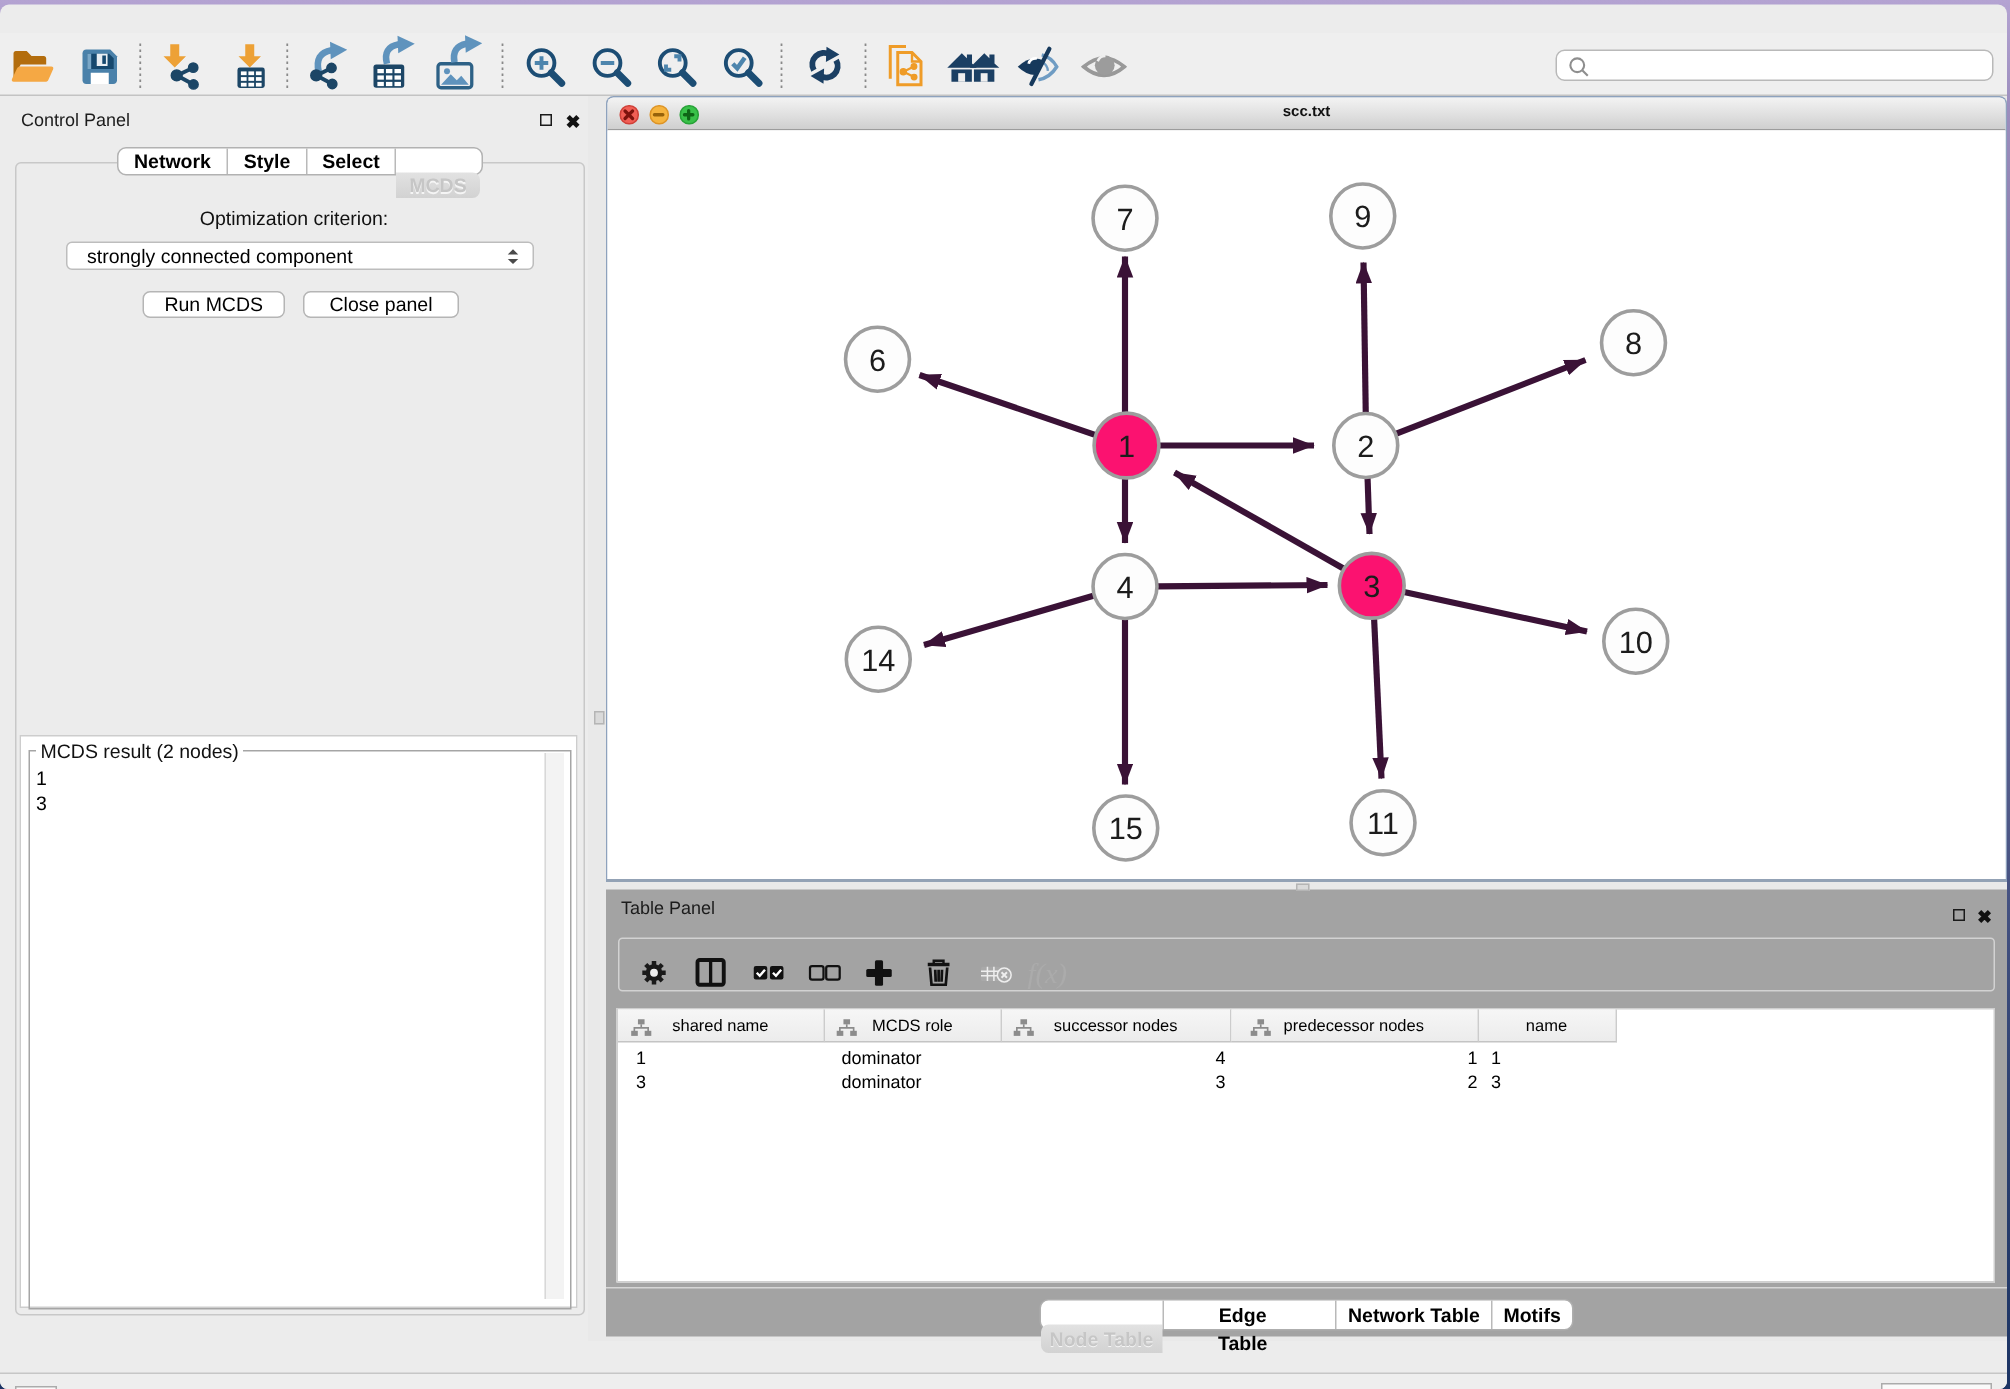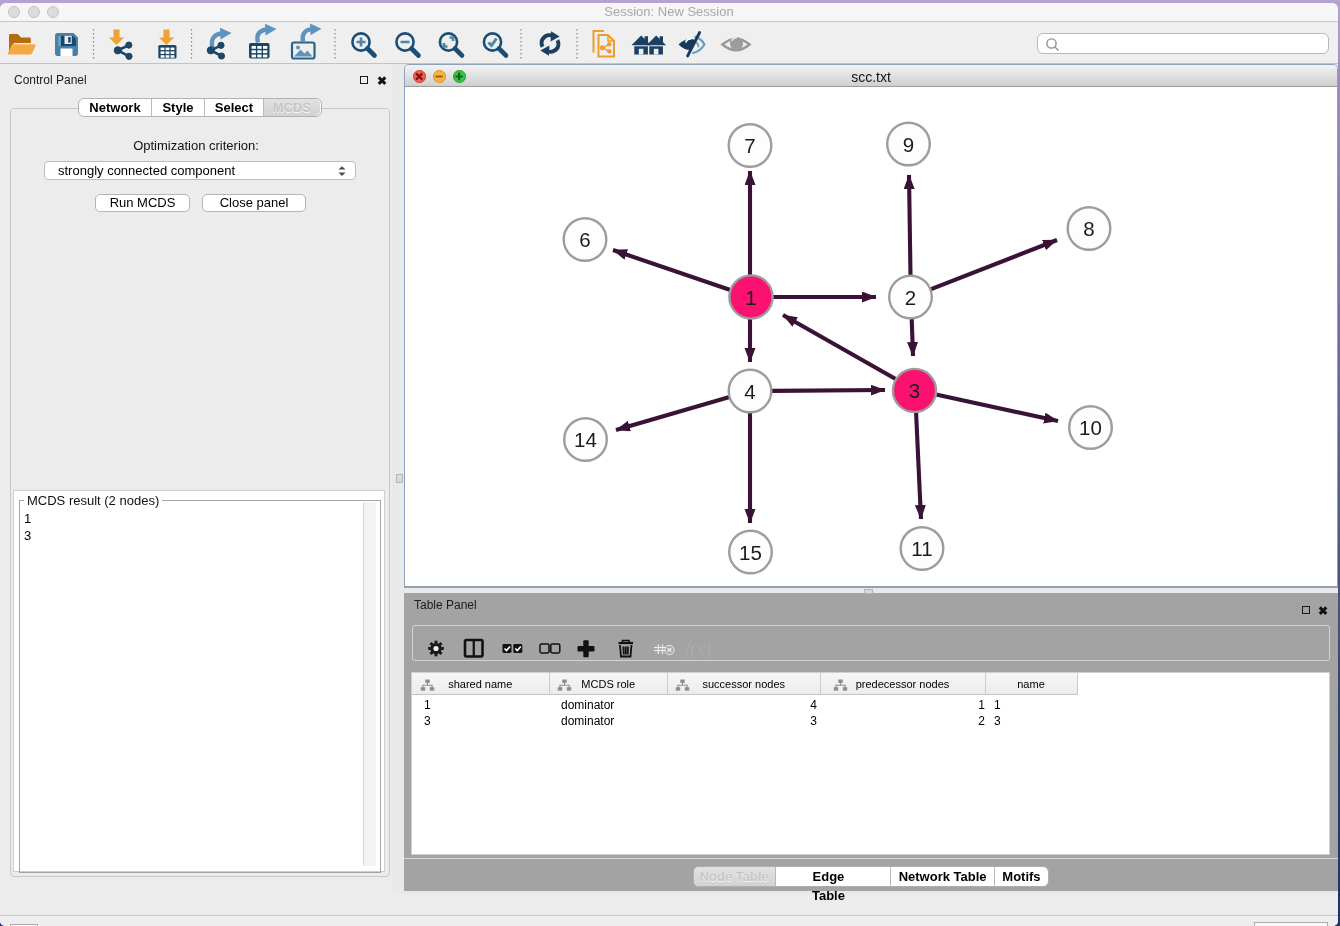--- a/index.html
+++ b/index.html
@@ -21,21 +21,21 @@
   #searchbox { position:absolute; left:1037px; top:11px; width:292px; height:21px;
                background:#fff; border:1px solid #b9b9b9; border-radius:6px; }
   
   #cpanel { position:absolute; left:0; top:61px; width:392px; height:827px; background:#ececec; }
   .phead { font-size:12px; color:#1c1c1c; }
   .float-ico { position:absolute; width:8px; height:8px; border:1.5px solid #1a1a1a; background:transparent; }
   .close-ico { position:absolute; font-size:12px; font-weight:bold; color:#111; line-height:10px; }
   #cp-tabs { position:absolute; left:78px; top:34px; width:244px; height:19px;
              border:1px solid #b2b2b2; border-radius:6px; background:#fff; display:flex; z-index:3; }
   .tabseg { font-size:13px; font-weight:600; color:#000; text-align:center; line-height:17px; height:17px; }
-  .tabsel { background:linear-gradient(#e2e2e2,#d2d2d2); color:#c6c6c6; text-shadow:0 1px 0 #f5f5f5; }
+  .tabsel { background:linear-gradient(#e2e2e2,#d2d2d2); color:#c6c6c6; text-shadow:0 1px 0 #f5f5f5;margin-top:16px; }
   #cp-box { position:absolute; left:10px; top:44px; width:380px; height:769px;
             border:1px solid #c8c8c8; border-radius:4px; background:#ececec; }
   #combo { position:absolute; left:44px; top:97px; width:312px; height:19px; background:#fff;
            border:1px solid #bdbdbd; border-radius:4px; font-size:13px; line-height:17px;
            padding-left:13px; color:#000; }
   .btn { position:absolute; height:18px; background:#fff; border:1px solid #b5b5b5; border-radius:5px;
          font-size:13px; text-align:center; line-height:16px; color:#000; }
   #results { position:absolute; left:13px; top:426px; width:372px; height:382px; background:#fff;
              border:1px solid #cdcdcd; }
   #groupbox { position:absolute; left:5px; top:9px; width:362px; height:373px; border:1px solid #a5a5a5; }
@@ -45,21 +45,21 @@
              background:#f3f3f3; border-left:1px solid #d8d8d8; }
   
   #desktop { position:absolute; left:392px; top:61px; width:946px; height:830px; background:#e9e9e9; }
   
   #netwin { position:absolute; left:12px; top:0px; width:934px; height:524px;
             border:1px solid #8ea2bd; border-bottom:2px solid #93a2b5; border-radius:5px 5px 0 0;
             background:#fff; }
   #nettitle { position:absolute; left:0; top:0; width:932px; height:22px;
               background:linear-gradient(#f3f3f3,#dedede 60%,#cfcfcf);
               border-bottom:1px solid #9c9c9c; border-radius:4px 4px 0 0; }
-  #nettitle .t { position:absolute; width:100%; text-align:center; top:4px; font-size:14px; font-weight:normal; color:#111; }
+  #nettitle .t { position:absolute; width:100%; text-align:center; top:4px; font-size:10px; font-weight:bold; color:#111; }
   .mac { position:absolute; top:5px; width:12.5px; height:12.5px; border-radius:50%; }
   #netcanvas { position:absolute; left:0; top:22px; width:932px; height:499px; background:#fff; }
   
   #tpanel { position:absolute; left:12px; top:529px; width:934px; height:298px; background:#a3a3a3; }
   #ttoolbar { position:absolute; left:8px; top:32px; width:918px; height:36px;
               border:1px solid #d2d2d2; border-radius:3px; }
   #ttable { position:absolute; left:7px; top:79px; width:919px; height:183px; background:#fff;
             border:1px solid #cfcfcf; }
   .hcell { position:absolute; top:0; height:22px; background:linear-gradient(#f6f6f6,#ececec);
            border-right:1px solid #ccc; border-bottom:1px solid #c4c4c4; font-size:11px; color:#000;
@@ -71,26 +71,20 @@
   #statusbar { position:absolute; left:0; top:888px; width:1338px; height:35px;
                background:#eeeeee; border-top:1px solid #c6c6c6;margin-top:24px; }
   #listbtn { position:absolute; left:10px; top:8px; width:28px; height:20px;
              background:#fafafa; border:1px solid #ababab; }
   #membtn { position:absolute; left:1254px; top:6px; width:74px; height:23px;
             background:#fafafa; border:1px solid #ababab; font-size:12px; color:#000; }
 </style>
 </head>
 <body>
 <div id="win">
-  <div id="titlebar">
-    <div class="tl" style="left:8px;"></div>
-    <div class="tl" style="left:28px;"></div>
-    <div class="tl" style="left:47px;"></div>
-    <div id="wtitle">Session: New Session</div>
-  </div>
   <div id="toolbar">
     <svg id="tbsvg" width="1338" height="42" style="position:absolute;left:0;top:0;">
 
       <g stroke="#8a8a8a" stroke-width="1.2" stroke-dasharray="1.6,2.4">
         <line x1="93.5" y1="7" x2="93.5" y2="37"></line>
         <line x1="191.5" y1="7" x2="191.5" y2="37"></line>
         <line x1="335" y1="7" x2="335" y2="37"></line>
         <line x1="521" y1="7" x2="521" y2="37"></line>
         <line x1="577" y1="7" x2="577" y2="37"></line>
       </g>

